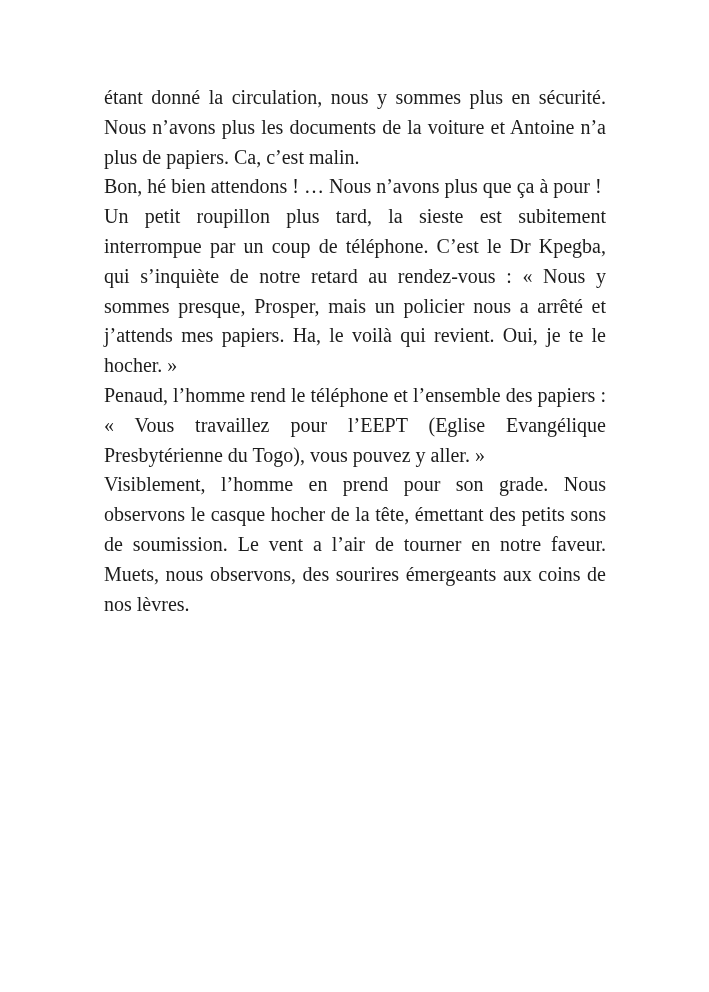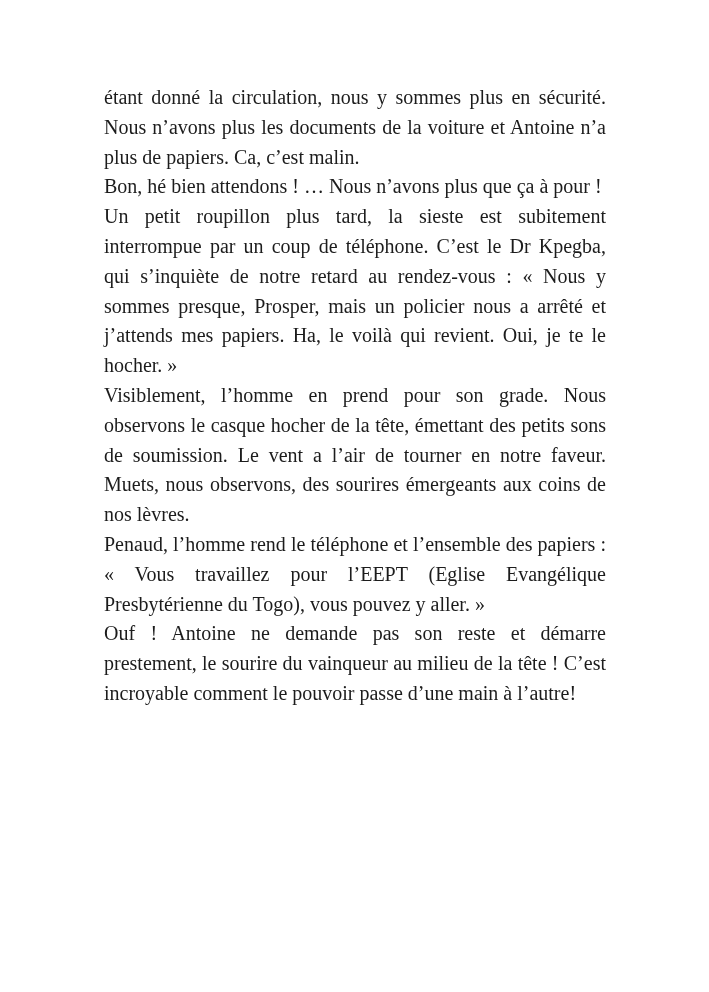--- a/index.html
+++ b/index.html
@@ -42,18 +42,17 @@
   }
 </style>
 </head>
 <body>
 
 <div class="page">
   <div class="content">
     <p>étant donné la circulation, nous y sommes plus en sécurité. Nous n’avons plus les documents de la voiture et Antoine n’a plus de papiers. Ca, c’est malin.</p>
     <p>Bon, hé bien attendons ! … Nous n’avons plus que ça à pour !</p>
     <p>Un petit roupillon plus tard, la sieste est subitement interrompue par un coup de téléphone. C’est le Dr Kpegba, qui s’inquiète de notre retard au rendez-vous : « Nous y sommes presque, Prosper, mais un policier nous a arrêté et j’attends mes papiers. Ha, le voilà qui revient. Oui, je te le hocher. »</p>
+    <p>Penaud, l’homme rend le téléphone et l’ensemble des papiers : « Vous travaillez pour l’EEPT (Eglise Evangélique Presbytérienne du Togo), vous pouvez y aller. »</p>
     <p>Visiblement, l’homme en prend pour son grade. Nous observons le casque hocher de la tête, émettant des petits sons de soumission. Le vent a l’air de tourner en notre faveur. Muets, nous observons, des sourires émergeants aux coins de nos lèvres.</p>
-    <p>Penaud, l’homme rend le téléphone et l’ensemble des papiers : « Vous travaillez pour l’EEPT (Eglise Evangélique Presbytérienne du Togo), vous pouvez y aller. »</p>
-    <p>Ouf ! Antoine ne demande pas son reste et démarre prestement, le sourire du vainqueur au milieu de la tête ! C’est incroyable comment le pouvoir passe d’une main à l’autre!</p>
   </div>
   <div class="page-footer">318</div>
 </div>
 
 </body></html>

